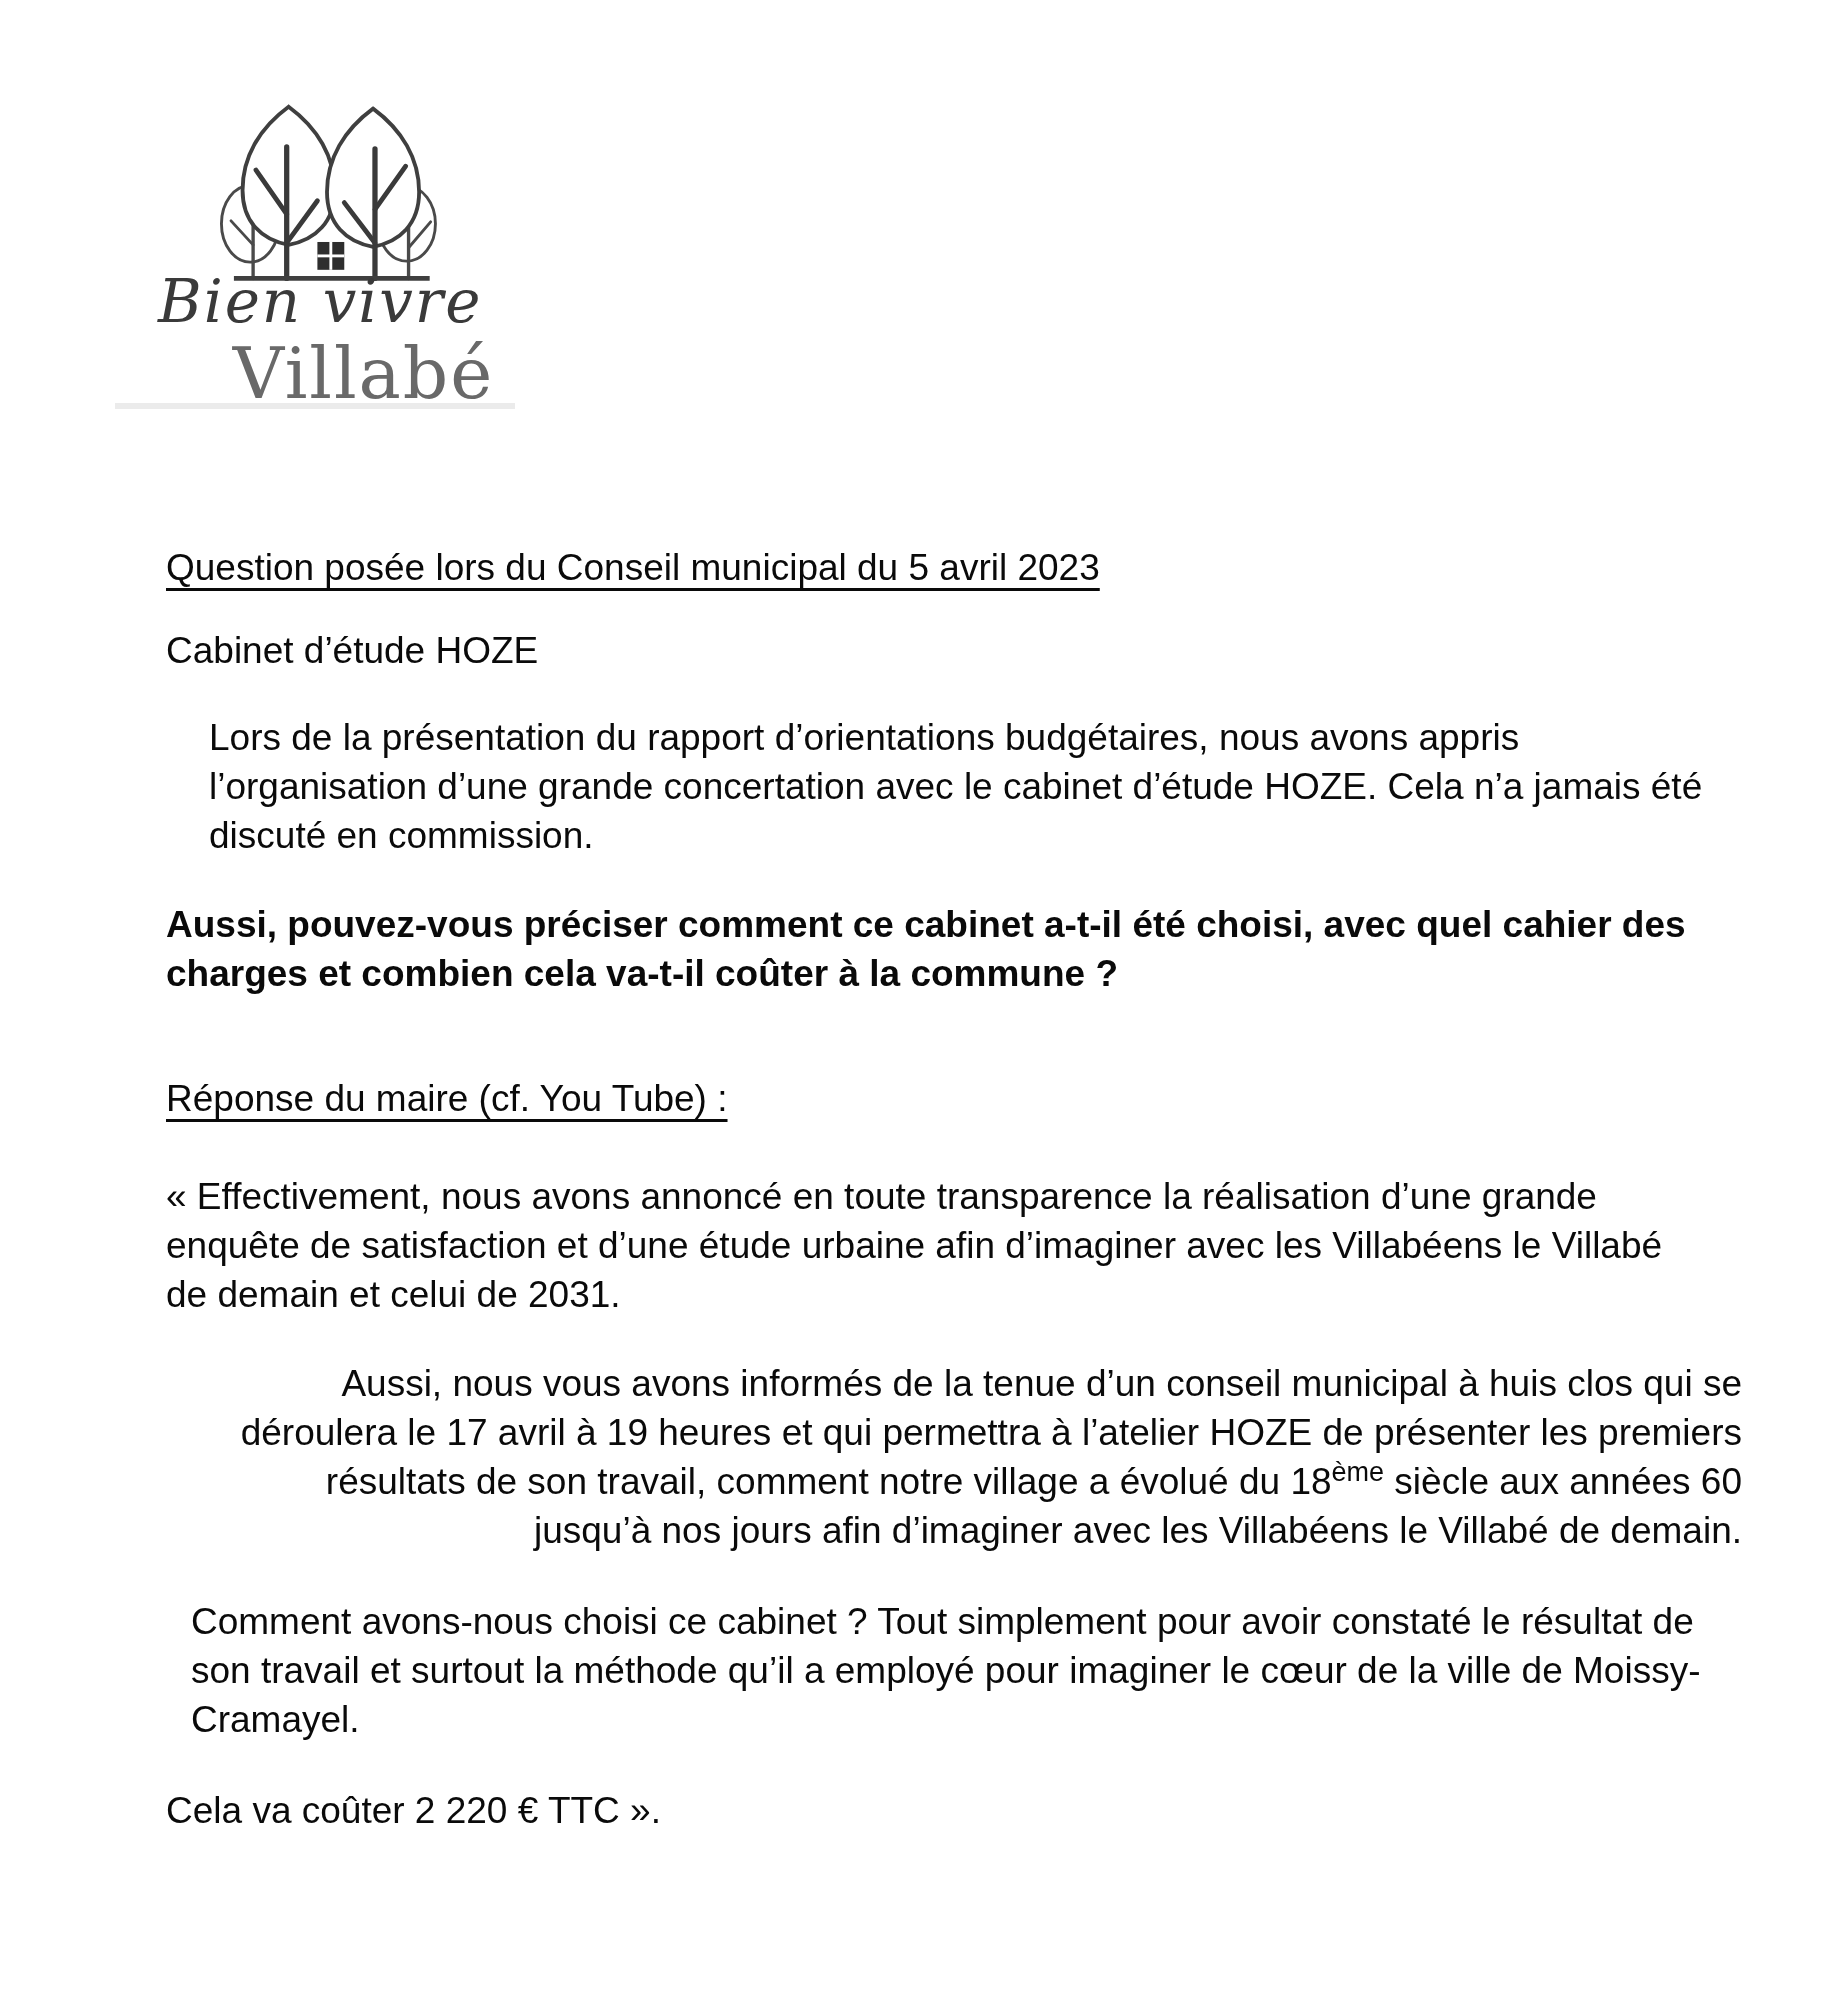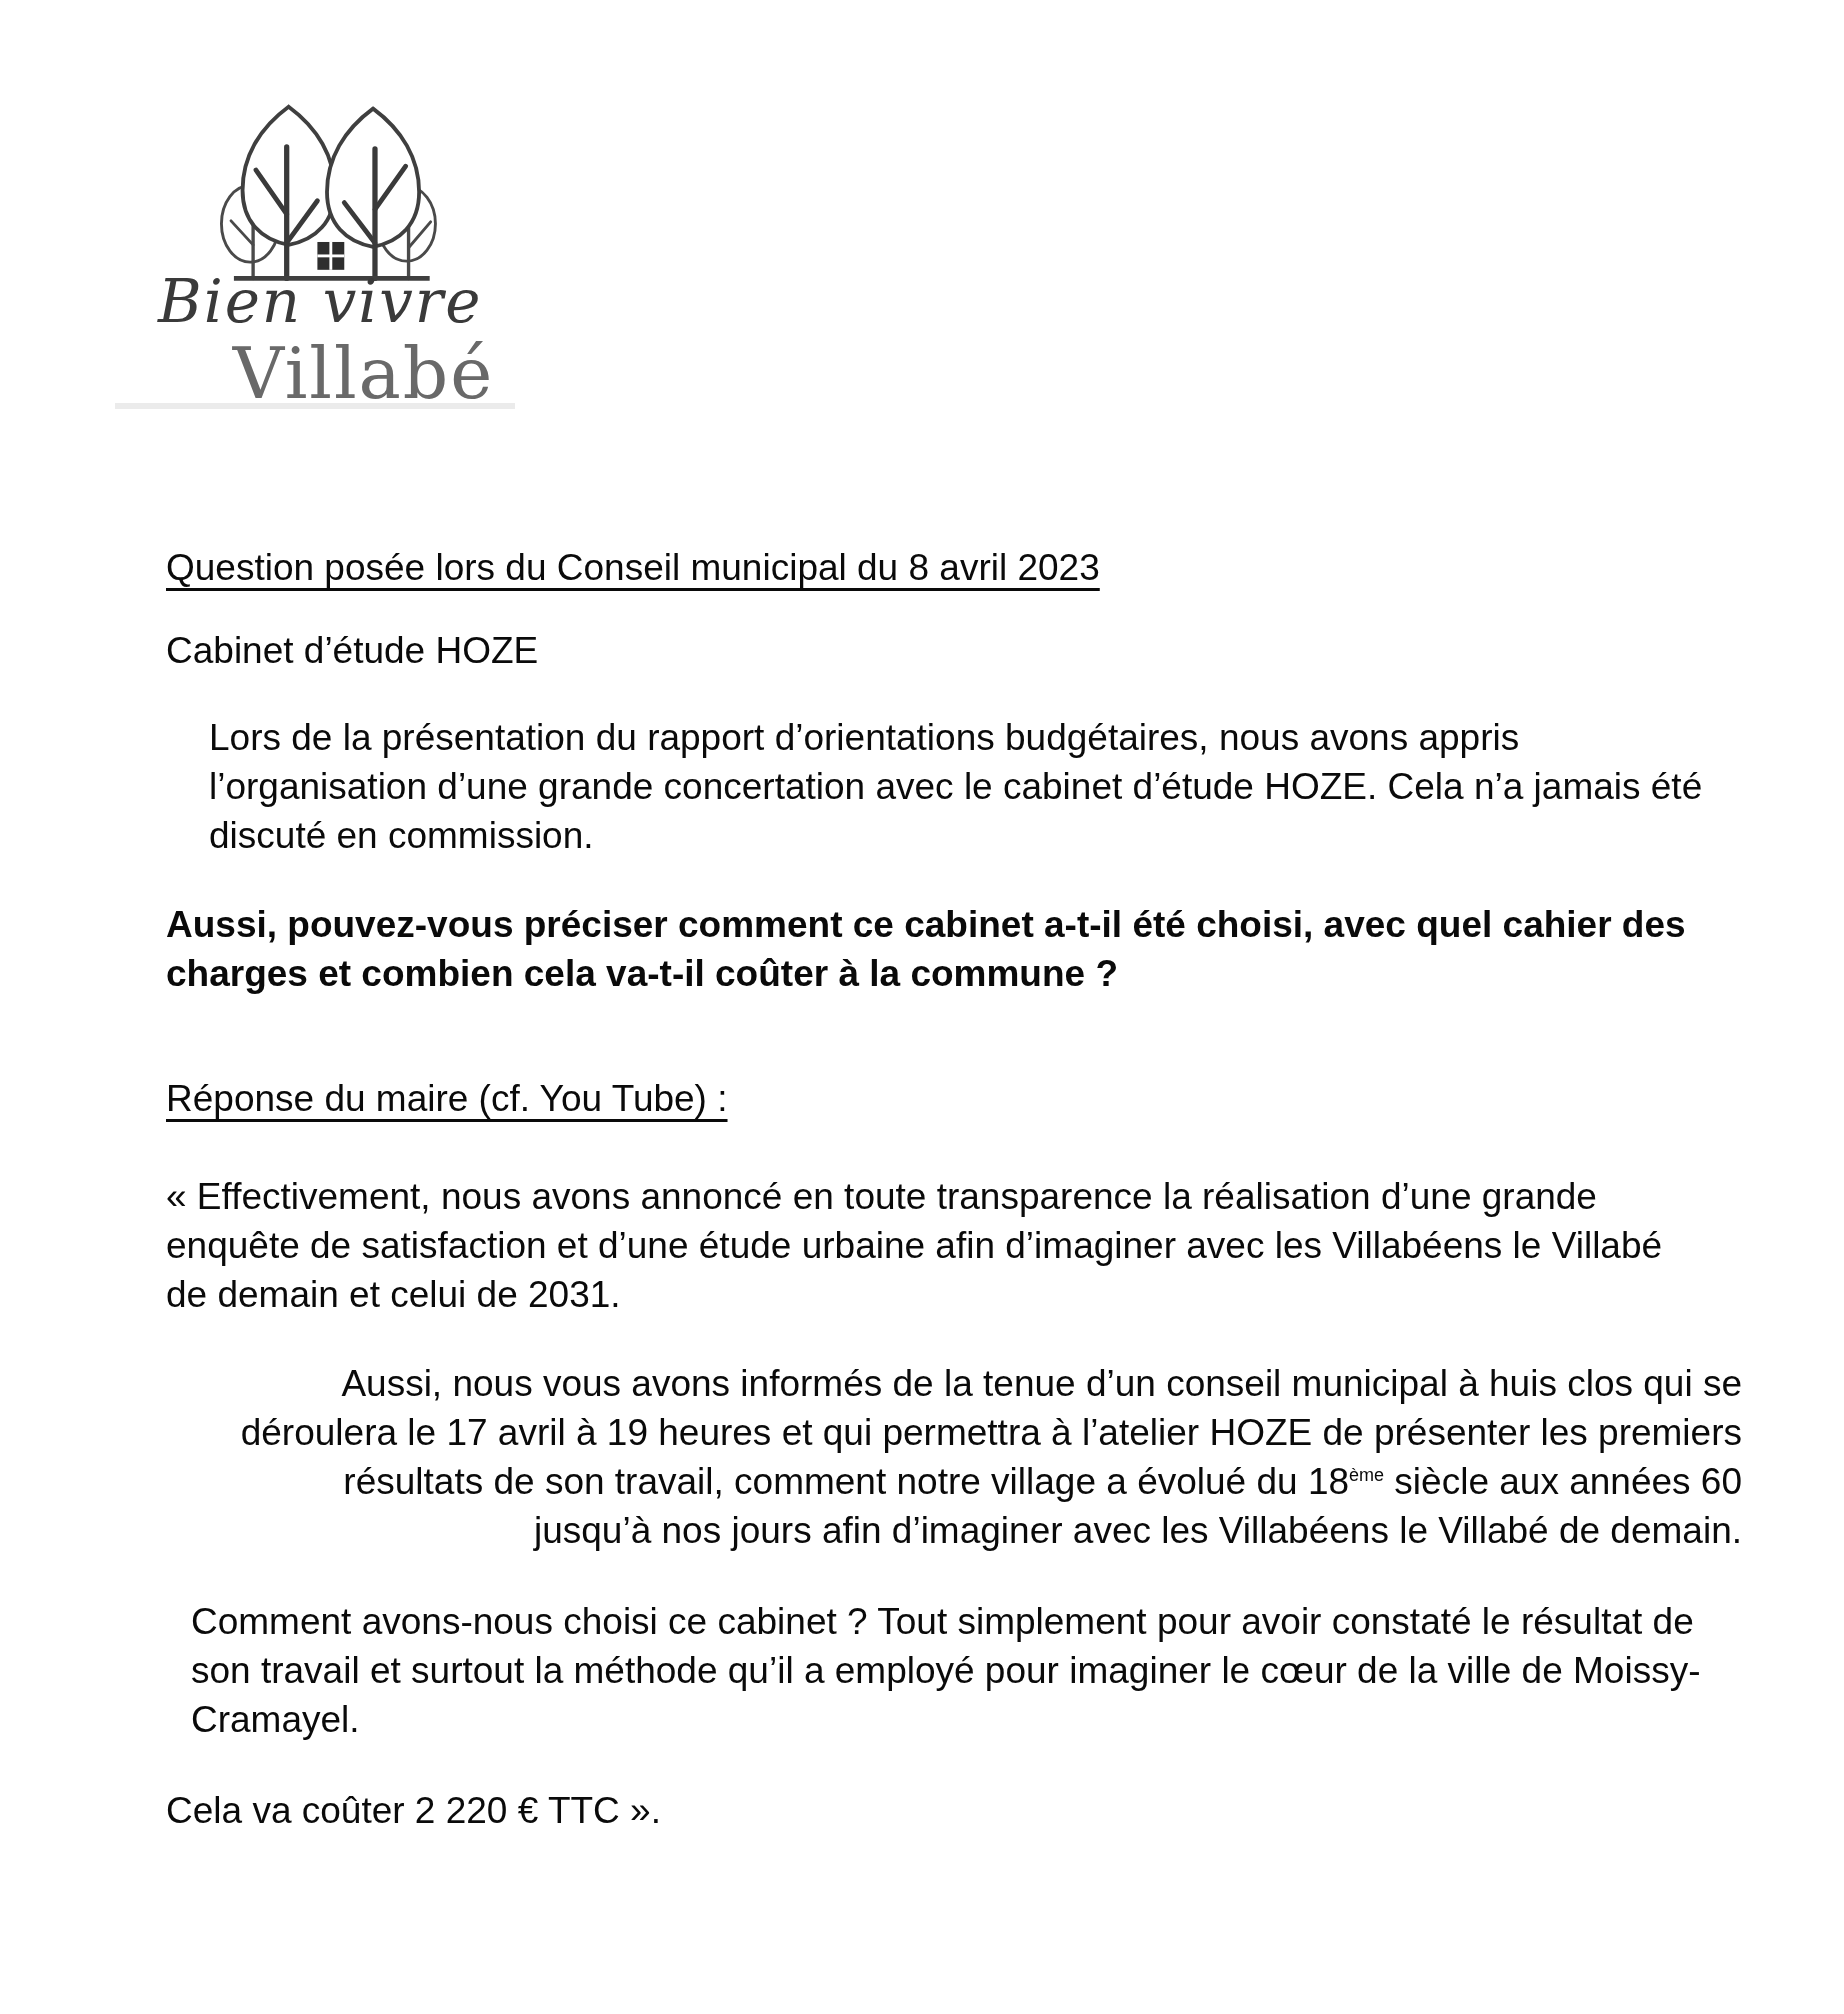--- a/index.html
+++ b/index.html
@@ -59,21 +59,21 @@
   #subject        { margin-top: 34px; }
   #para-intro     { margin-top: 38px; margin-left: 43px; }
   #para-question  { margin-top: 40px; font-weight: bold; }
   #heading-answer { margin-top: 76px; }
   #para-answer1   { margin-top: 49px; }
   #para-answer2   { margin-top: 40px; text-align: right; }
   #para-answer3   { margin-top: 42px; margin-left: 25px; }
   #closing        { margin-top: 42px; }
 
   sup.ord {
-    font-size: 18px;
+    font-size: 27px;
     line-height: 0;
     vertical-align: super;
   }
 </style>
 </head>
 <body>
 
 <div class="page">
 
   <div class="logo">
@@ -114,21 +114,21 @@
       <line x1="83" y1="187" x2="287" y2="187" stroke="#3f3f3f" stroke-width="5"></line>
 
       <text x="4" y="232" font-family="DejaVu Serif, serif" font-style="italic" font-size="62" letter-spacing="2" fill="#3a3a3a">Bien vivre à</text>
       <text x="218" y="312" text-anchor="middle" font-family="DejaVu Serif, serif" font-size="74" letter-spacing="2" fill="#696969">Villabé</text>
     </svg>
   </div>
   <div class="logo-bottom-edge"></div>
 
   <main class="content">
 
-    <h1 id="heading-question" class="heading">Question posée lors du Conseil municipal du 8 avril 2023</h1>
+    <h1 id="heading-question" class="heading">Question posée lors du Conseil municipal du 5 avril 2023</h1>
 
     <p id="subject">Cabinet d’étude HOZE</p>
 
     <p id="para-intro" class="para">Lors de la présentation du rapport d’orientations budgétaires, nous avons appris
 l’organisation d’une grande concertation avec le cabinet d’étude HOZE. Cela n’a jamais été
 discuté en commission.</p>
 
     <p id="para-question" class="para">Aussi, pouvez-vous préciser comment ce cabinet a-t-il été choisi, avec quel cahier des
 charges et combien cela va-t-il coûter à la commune ?</p>
 

